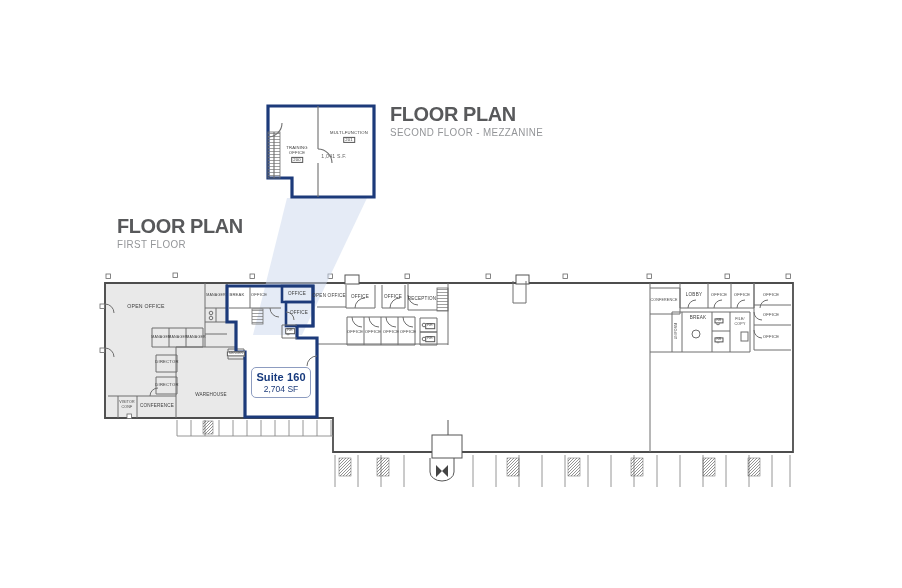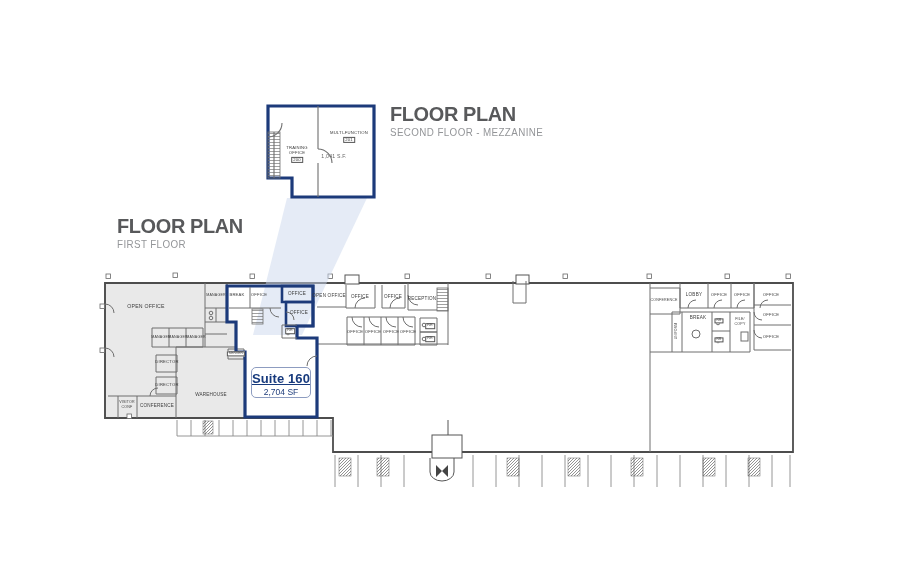--- a/index.html
+++ b/index.html
@@ -12,21 +12,21 @@
   .f45{font-size:4.6px;} .f5{font-size:5.2px;}
   .boxed{border:.6px solid #555;background:#fff;padding:0 1px;}
   .vert{transform:translate(-50%,-50%) rotate(-90deg);}
   .title-block{position:absolute;}
   .title-block .h{font-size:21px;font-weight:700;color:#58595b;letter-spacing:-.4px;
                   transform:scaleX(.95);transform-origin:left;}
   .title-block .s{font-size:10px;color:#939598;letter-spacing:.4px;margin-top:1px;
                   transform:scaleX(.98);transform-origin:left;}
   .suite-tag{position:absolute;width:58px;height:26px;background:#fff;border:1.4px solid #8d9cc0;
              border-radius:5px;text-align:center;padding-top:3px;z-index:5;}
-  .suite-tag .suite-name{font-size:13px;font-weight:700;color:#173a7d;letter-spacing:.1px;text-decoration:underline;}
+  .suite-tag .suite-name{font-size:11px;font-weight:700;color:#173a7d;letter-spacing:.1px;}
   .suite-tag .suite-area{font-size:8.5px;color:#1d3b7a;margin-top:.5px;}
 </style>
 </head>
 <body>
 
 <div class="canvas">
 
 <svg width="902" height="588" viewBox="0 0 902 588">
   <defs>
     <pattern id="hx" width="3" height="3" patternUnits="userSpaceOnUse">

